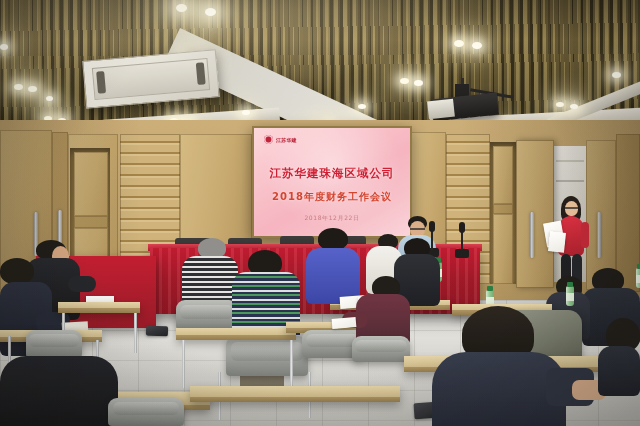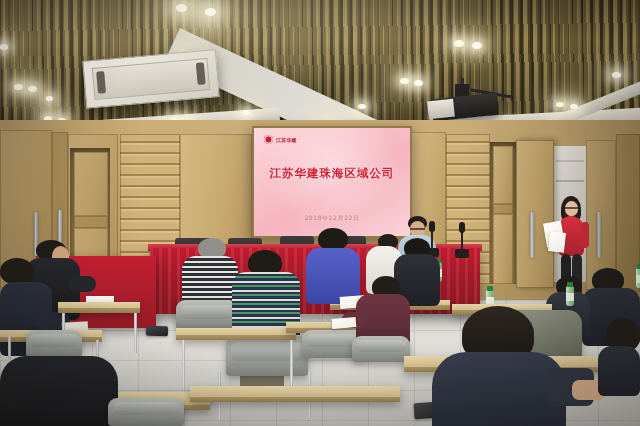--- a/index.html
+++ b/index.html
@@ -267,20 +267,21 @@
 
   <div class="wall-dark"></div>
 
   <div class="screen-frame">
     <div class="screen">
       <div class="scr-logo">
         <span class="mark"></span>
         <span class="mtxt">江苏华建</span>
       </div>
       <div class="scr-title">江苏华建珠海区域公司</div>
+      <div class="scr-sub">2018年度财务工作会议</div>
       <div class="scr-date">2018年12月22日</div>
     </div>
   </div>
 
   <div class="floor">
     <div class="tiles"></div>
   </div>
 
   <div class="chairback" style="left:175px;top:238px;width:36px;height:34px;"></div>
   <div class="chairback" style="left:228px;top:238px;width:34px;height:32px;"></div>

